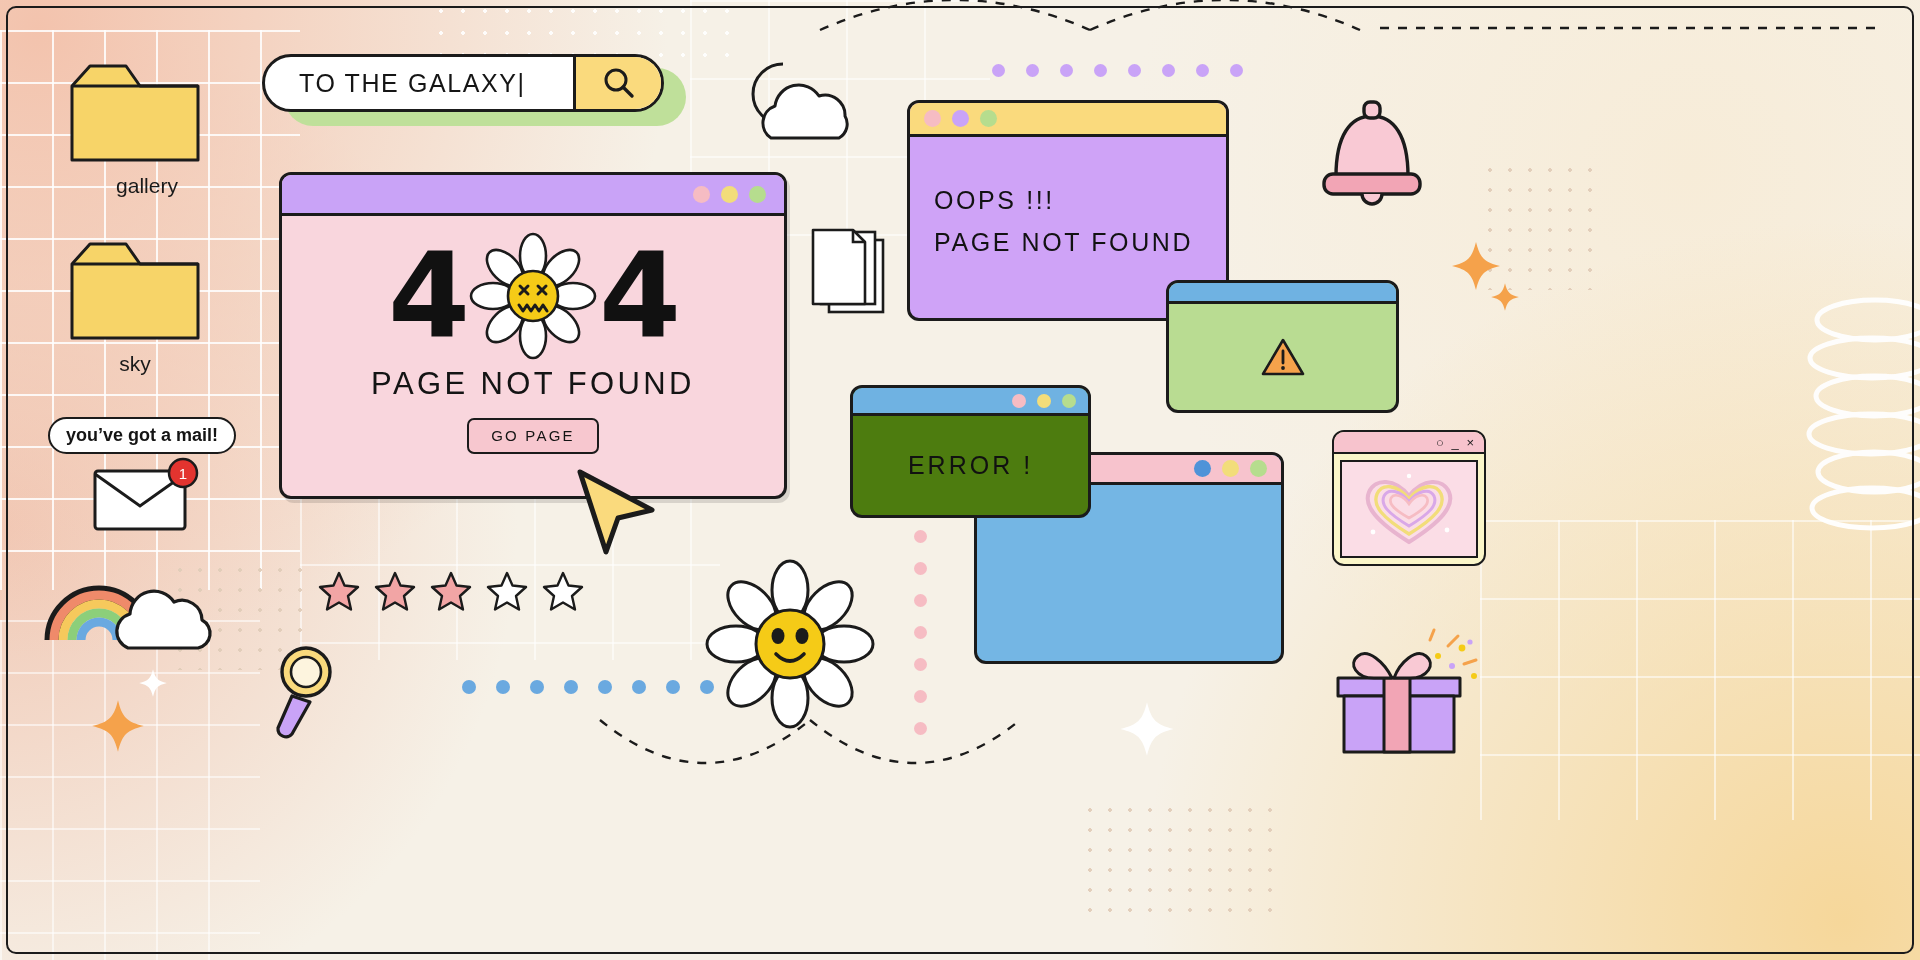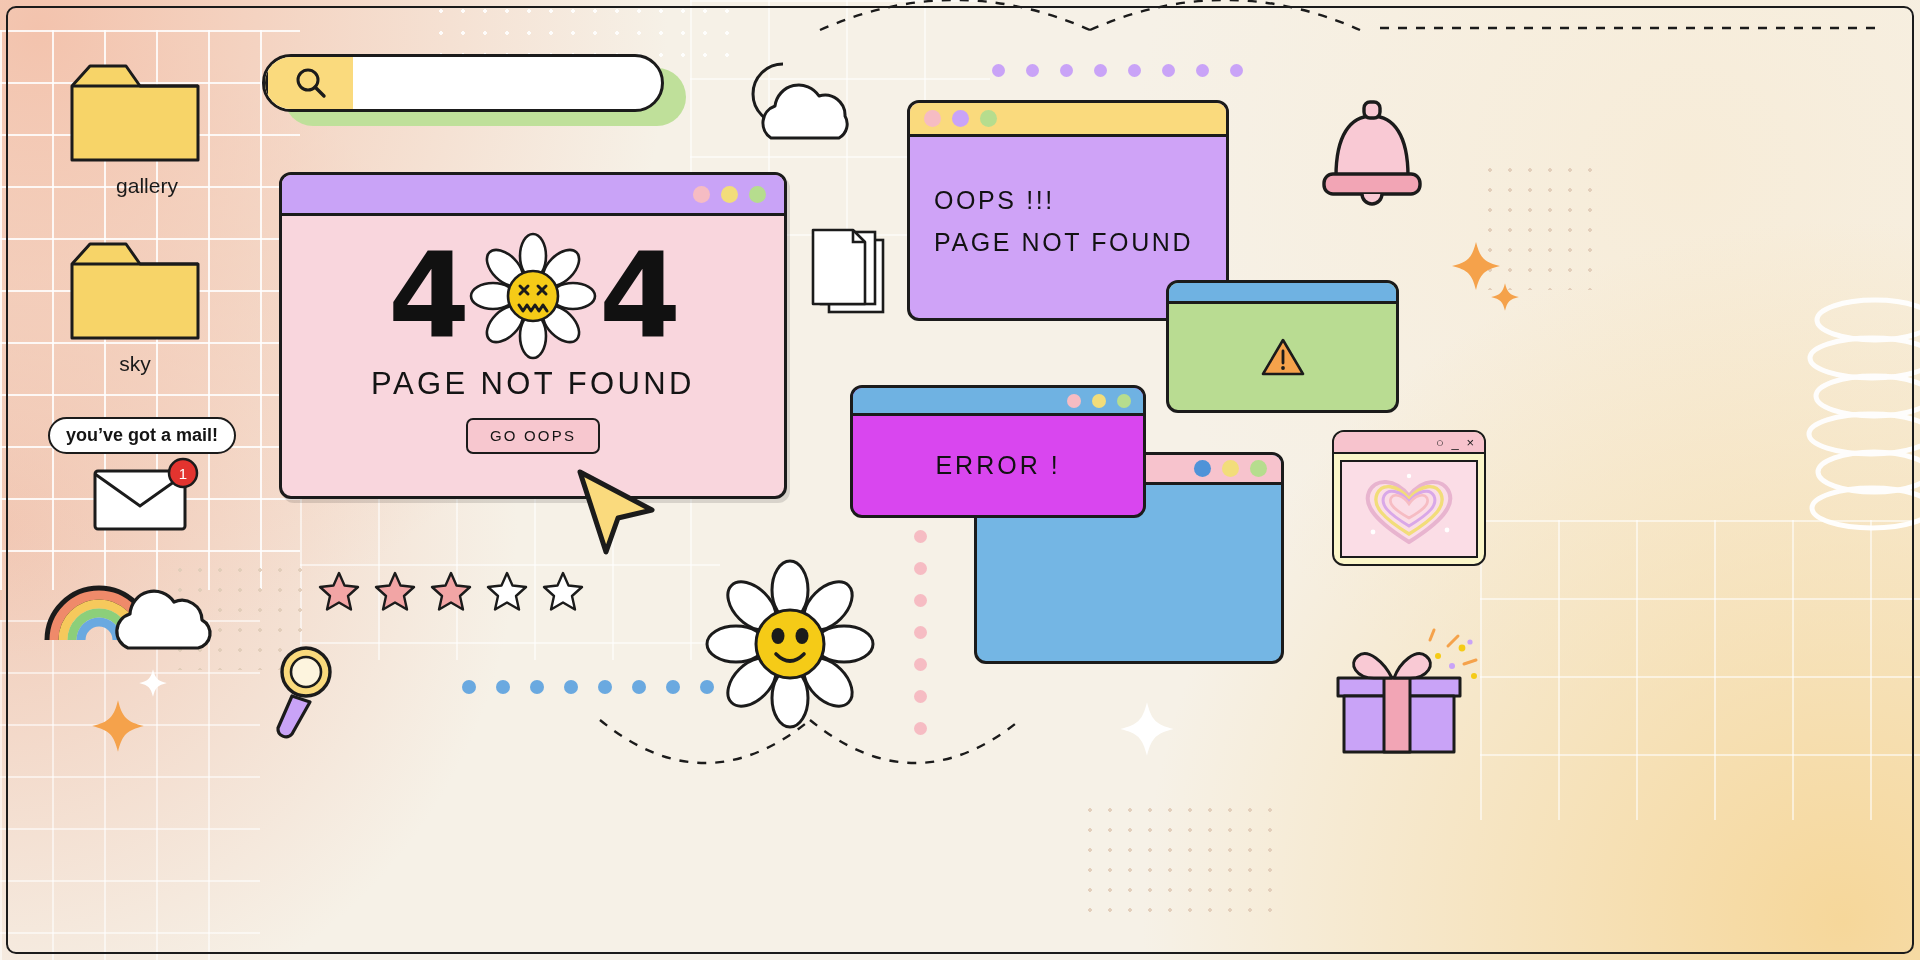--- a/index.html
+++ b/index.html
@@ -68,21 +68,21 @@
     padding:7px 22px 8px; font-size:15px; letter-spacing:2.2px; color:#141414; cursor:pointer;
   }
 
   
   #winOops{ left:907px; top:100px; width:322px; height:221px; background:#cfa3f7; }
   #winOops .bar{ height:34px; background:#fada7d; padding:0 14px; }
   #winOops .body{ padding:42px 0 0 24px; }
   #winOops .t{ font-size:25px; letter-spacing:2.6px; color:#121212; line-height:1.68; }
 
   
-  #winError{ left:850px; top:385px; width:296px; height:133px; background:#d946ef; z-index:6; }
+  #winError{ left:850px; top:385px; width:241px; height:133px; background:#4d7c0f; z-index:6; }
   #winError .bar{ height:28px; background:#6fb2e2; padding:0 12px; }
   #winError .lights .dot{ width:14px; height:14px; }
   #winError .body{ display:flex; align-items:center; justify-content:center; height:calc(100% - 28px); }
   #winError .t{ font-size:25px; letter-spacing:3px; color:#111; }
 
   
   #winBlue{ left:974px; top:452px; width:310px; height:212px; background:#74b6e4; z-index:4; }
   #winBlue .bar{ height:30px; background:#f7c3cd; padding:0 14px; }
 
   
@@ -162,20 +162,21 @@
       <ellipse cx="74" cy="106" rx="58" ry="20"></ellipse>
       <ellipse cx="71" cy="144" rx="62" ry="20"></ellipse>
       <ellipse cx="74" cy="182" rx="56" ry="20"></ellipse>
       <ellipse cx="72" cy="218" rx="60" ry="20"></ellipse>
     </g>
   </svg>
 
   <div id="searchWrap">
     <div id="searchShadow"></div>
     <div id="searchBar">
+      <div id="searchText" placeholder="TO THE GALAXY">TO THE GALAXY|</div>
       <div id="searchBtn">
         <svg width="36" height="36" viewBox="0 0 36 36">
           <circle cx="15" cy="15" r="10" fill="none" stroke="#1b1b1b" stroke-width="3"></circle>
           <line x1="22" y1="22" x2="31" y2="31" stroke="#1b1b1b" stroke-width="3.4" stroke-linecap="round"></line>
         </svg>
       </div>
     </div>
   </div>
 
   <svg class="abs" style="left:68px;top:60px;" width="134" height="106" viewBox="0 0 134 106">
@@ -228,21 +229,21 @@
             <line x1="49" y1="52" x2="57" y2="60"></line>
               <line x1="57" y1="52" x2="49" y2="60"></line>
             <line x1="67" y1="52" x2="75" y2="60"></line>
               <line x1="75" y1="52" x2="67" y2="60"></line>
           </g>
           <polyline points="48,71 52,77 56,71 60,77 64,71 68,77 72,71 76,77" fill="none" stroke="#1b1b1b" stroke-width="3" stroke-linejoin="round" stroke-linecap="round"></polyline>
         </svg>
         <span class="num">4</span>
       </div>
       <div class="pnf">PAGE NOT FOUND</div>
-      <button class="gohome">GO OOPS</button>
+      <button class="gohome">GO PAGE</button>
     </div>
   </div>
 
   <svg class="abs" style="left:572px;top:466px;z-index:9;" width="92" height="92" viewBox="0 0 92 92">
     <path d="M8 6 L80 44 L46 52 L34 86 Z" fill="#fada7d" stroke="#1b1b1b" stroke-width="5" stroke-linejoin="round"></path>
   </svg>
 
   <svg class="abs" style="left:735px;top:52px;" width="140" height="100" viewBox="0 0 140 100">
     <path d="M48 12 A30 30 0 1 0 48 72 A24 24 0 1 1 48 12 Z" fill="#fada7d" stroke="#1b1b1b" stroke-width="3"></path>
     <path d="M36 86 a18 18 0 0 1 4 -32 a24 24 0 0 1 44 -10 a20 20 0 0 1 26 20 a16 16 0 0 1 -6 22 Z" fill="#ffffff" stroke="#1b1b1b" stroke-width="3" stroke-linejoin="round"></path>

